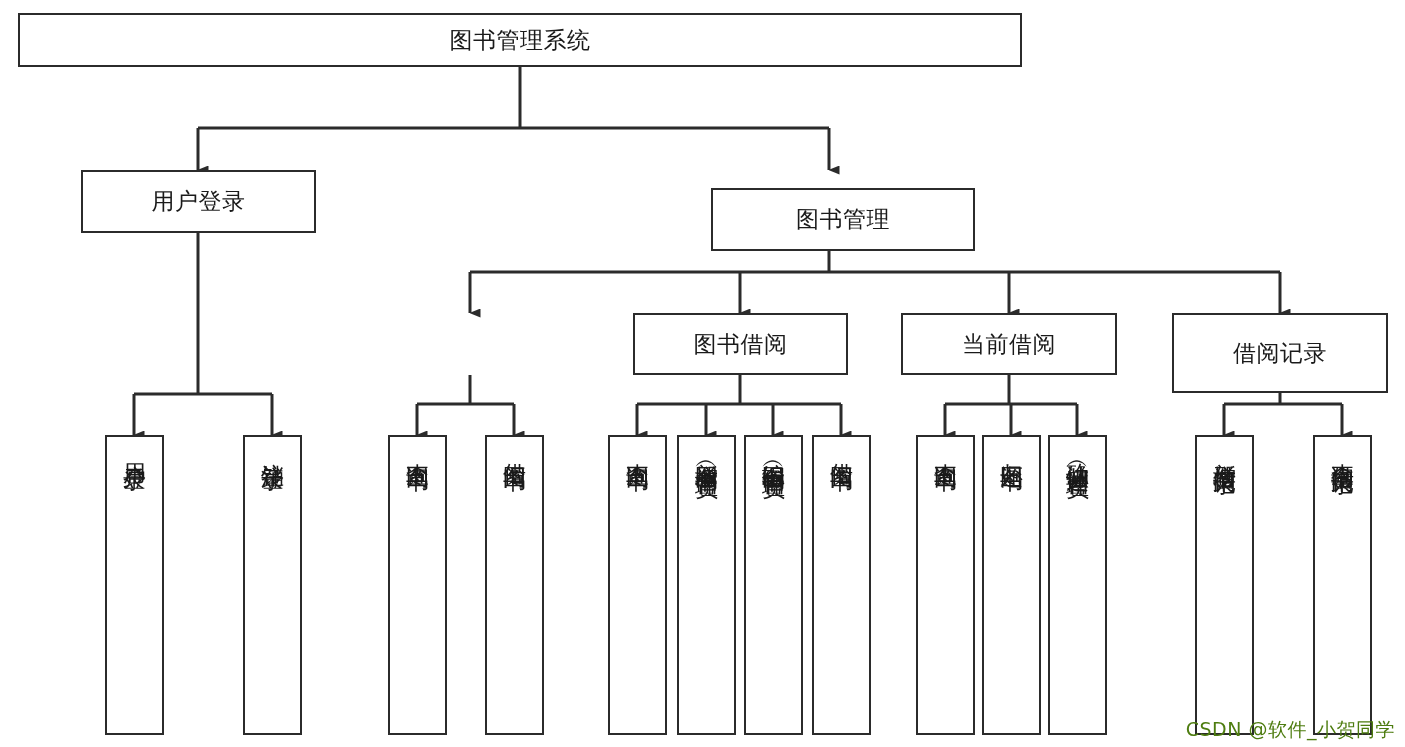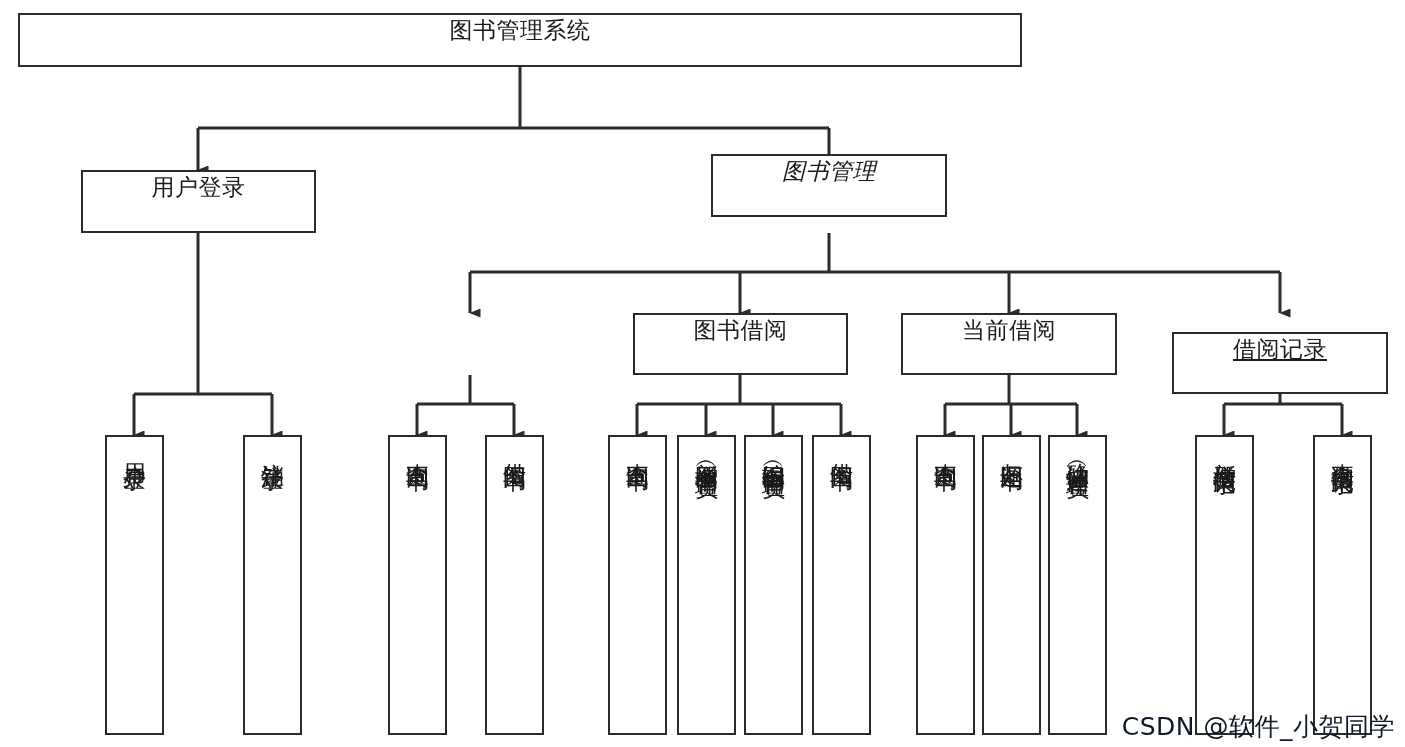--- a/index.html
+++ b/index.html
@@ -23,20 +23,21 @@
     top: 0;
     width: 1405px;
     height: 747px;
   }
   .node-box {
     position: absolute;
     box-sizing: border-box;
     border: 2px solid #2b2b2b;
     background: #ffffff;
     display: flex;
+    align-items: center;
     justify-content: center;
     color: #1a1a1a;
   }
   .node-box.horiz {
     font-size: 23px;
     letter-spacing: 0.5px;
   }
   .node-box.vert {
     align-items: flex-start;
     justify-content: center;
@@ -51,22 +52,22 @@
     white-space: nowrap;
     color: #1a1a1a;
   }
   .vert-label.shift-top {
     padding-top: 0px;
   }
   #watermark {
     position: absolute;
     right: 10px;
     bottom: 4px;
-    font-size: 25px;
-    color: #0f172a;
+    font-size: 19px;
+    color: #4d7c0f;
     white-space: nowrap;
     pointer-events: none;
     letter-spacing: 0.5px;
   }
 </style>
 </head>
 <body>
 
 <div id="diagram-root">
 
@@ -113,31 +114,31 @@
       </g>
   </svg>
 
   <div class="node-box horiz" id="node-root" style="left: 18px; top: 13px; width: 1004px; height: 54px;">
     <span>图书管理系统</span>
   </div>
 
   <div class="node-box horiz" id="node-user-login" style="left: 81px; top: 170px; width: 235px; height: 63px;">
     <span>用户登录</span>
   </div>
-  <div class="node-box horiz" id="node-book-manage" style="left: 711px; top: 154px; width: 236px; height: 63px; font-style: italic;">
+  <div class="node-box horiz" id="node-book-manage" style="left: 711px; top: 188px; width: 264px; height: 63px;">
     <span>图书管理</span>
   </div>
 
   <div class="node-box horiz" id="node-current-borrow" style="left: 901px; top: 313px; width: 216px; height: 62px;">
     <span>当前借阅</span>
   </div>
   <div class="node-box horiz" id="node-book-borrow" style="left: 633px; top: 313px; width: 215px; height: 62px;">
     <span>图书借阅</span>
   </div>
-  <div class="node-box horiz" id="node-borrow-record" style="left: 1172px; top: 332px; width: 216px; height: 62px; text-decoration: underline;">
+  <div class="node-box horiz" id="node-borrow-record" style="left: 1172px; top: 313px; width: 216px; height: 80px;">
     <span>借阅记录</span>
   </div>
 
   <div class="node-box vert" id="node-leaf-user-login" style="left: 105px; top: 435px; width: 59px; height: 300px;">
     <span class="vert-label">用户登录</span>
   </div>
   <div class="node-box vert" id="node-leaf-user-logout" style="left: 243px; top: 435px; width: 59px; height: 300px;">
     <span class="vert-label">注销登录</span>
   </div>
   <div class="node-box vert" id="node-leaf-query-book-recommend" style="left: 388px; top: 435px; width: 59px; height: 300px;">

